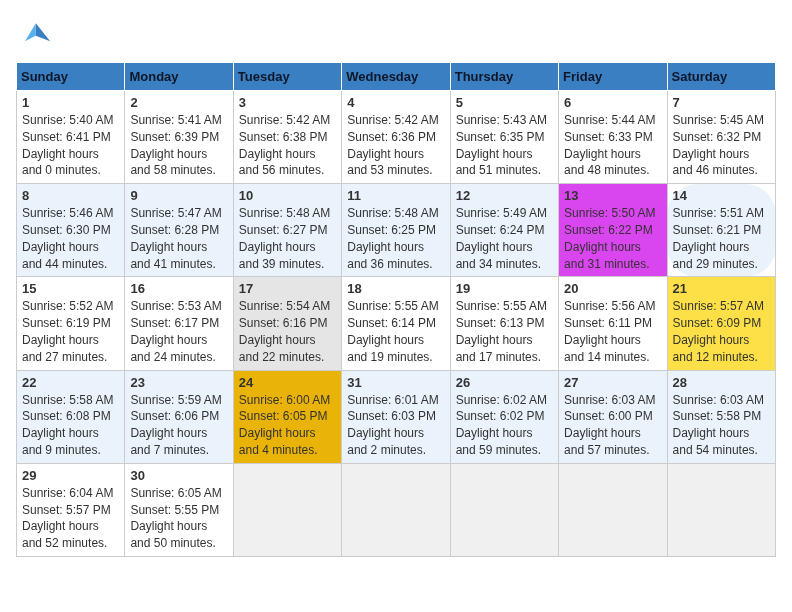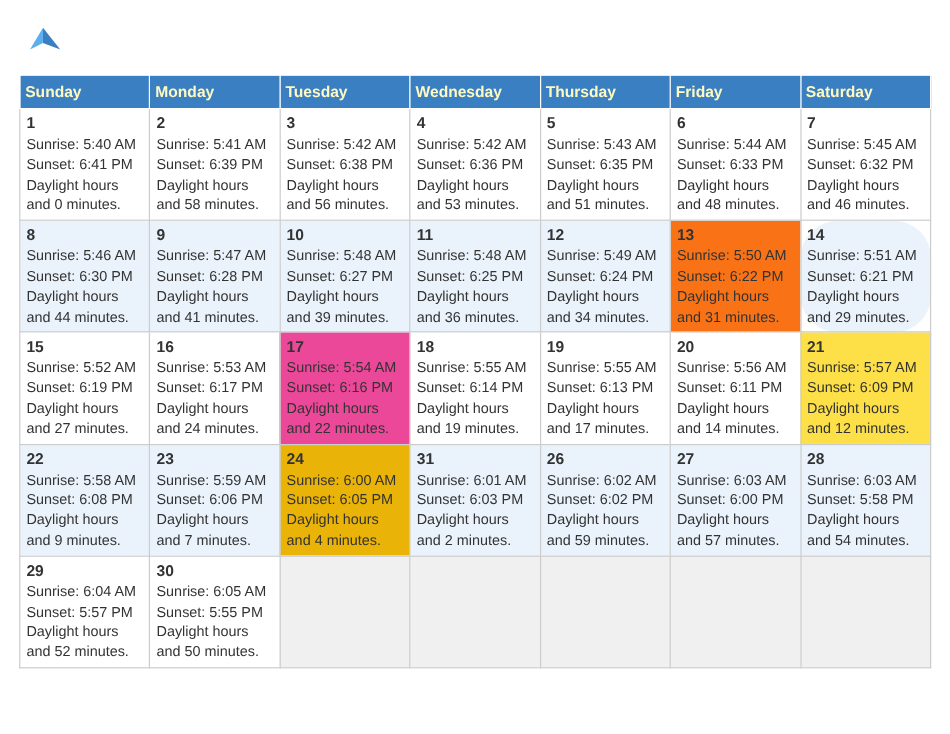--- a/index.html
+++ b/index.html
@@ -51,21 +51,21 @@
     .location {
       font-size: 16px;
       color: #555;
     }
     .calendar {
       width: 100%;
       border-collapse: collapse;
     }
     .calendar th {
       background: #3a7fc1;
-      color: #fef9c3;
+      color: #0f172a;
       font-size: 13px;
       font-weight: bold;
       padding: 6px 4px;
       text-align: left;
       border: 1px solid #fff;
     }
     .calendar td {
       border: 1px solid #ccc;
       vertical-align: top;
       padding: 4px 5px;
@@ -172,39 +172,39 @@
           <div class="day-info">Sunrise: 5:48 AM<br>Sunset: 6:27 PM<br>Daylight hours<br>and 39 minutes.</div>
         </td>
         <td style="background: rgb(234, 243, 252);">
           <span class="day-num">11</span>
           <div class="day-info">Sunrise: 5:48 AM<br>Sunset: 6:25 PM<br>Daylight hours<br>and 36 minutes.</div>
         </td>
         <td style="background: rgb(234, 243, 252);">
           <span class="day-num">12</span>
           <div class="day-info">Sunrise: 5:49 AM<br>Sunset: 6:24 PM<br>Daylight hours<br>and 34 minutes.</div>
         </td>
-        <td style="background: #f97316;">
+        <td style="background: #d946ef;">
           <span class="day-num">13</span>
           <div class="day-info">Sunrise: 5:50 AM<br>Sunset: 6:22 PM<br>Daylight hours<br>and 31 minutes.</div>
         </td>
         <td style="background: rgb(234, 243, 252); border-radius: 31px;">
           <span class="day-num">14</span>
           <div class="day-info">Sunrise: 5:51 AM<br>Sunset: 6:21 PM<br>Daylight hours<br>and 29 minutes.</div>
         </td>
       </tr>
       <tr>
         <td style="background: rgb(255, 255, 255);">
           <span class="day-num">15</span>
           <div class="day-info">Sunrise: 5:52 AM<br>Sunset: 6:19 PM<br>Daylight hours<br>and 27 minutes.</div>
         </td>
         <td style="background: rgb(255, 255, 255);">
           <span class="day-num">16</span>
           <div class="day-info">Sunrise: 5:53 AM<br>Sunset: 6:17 PM<br>Daylight hours<br>and 24 minutes.</div>
         </td>
-        <td style="background: #ec4899;">
+        <td style="background: #e5e5e5;">
           <span class="day-num">17</span>
           <div class="day-info">Sunrise: 5:54 AM<br>Sunset: 6:16 PM<br>Daylight hours<br>and 22 minutes.</div>
         </td>
         <td style="background: rgb(255, 255, 255);">
           <span class="day-num">18</span>
           <div class="day-info">Sunrise: 5:55 AM<br>Sunset: 6:14 PM<br>Daylight hours<br>and 19 minutes.</div>
         </td>
         <td style="background: rgb(255, 255, 255);">
           <span class="day-num">19</span>
           <div class="day-info">Sunrise: 5:55 AM<br>Sunset: 6:13 PM<br>Daylight hours<br>and 17 minutes.</div>

